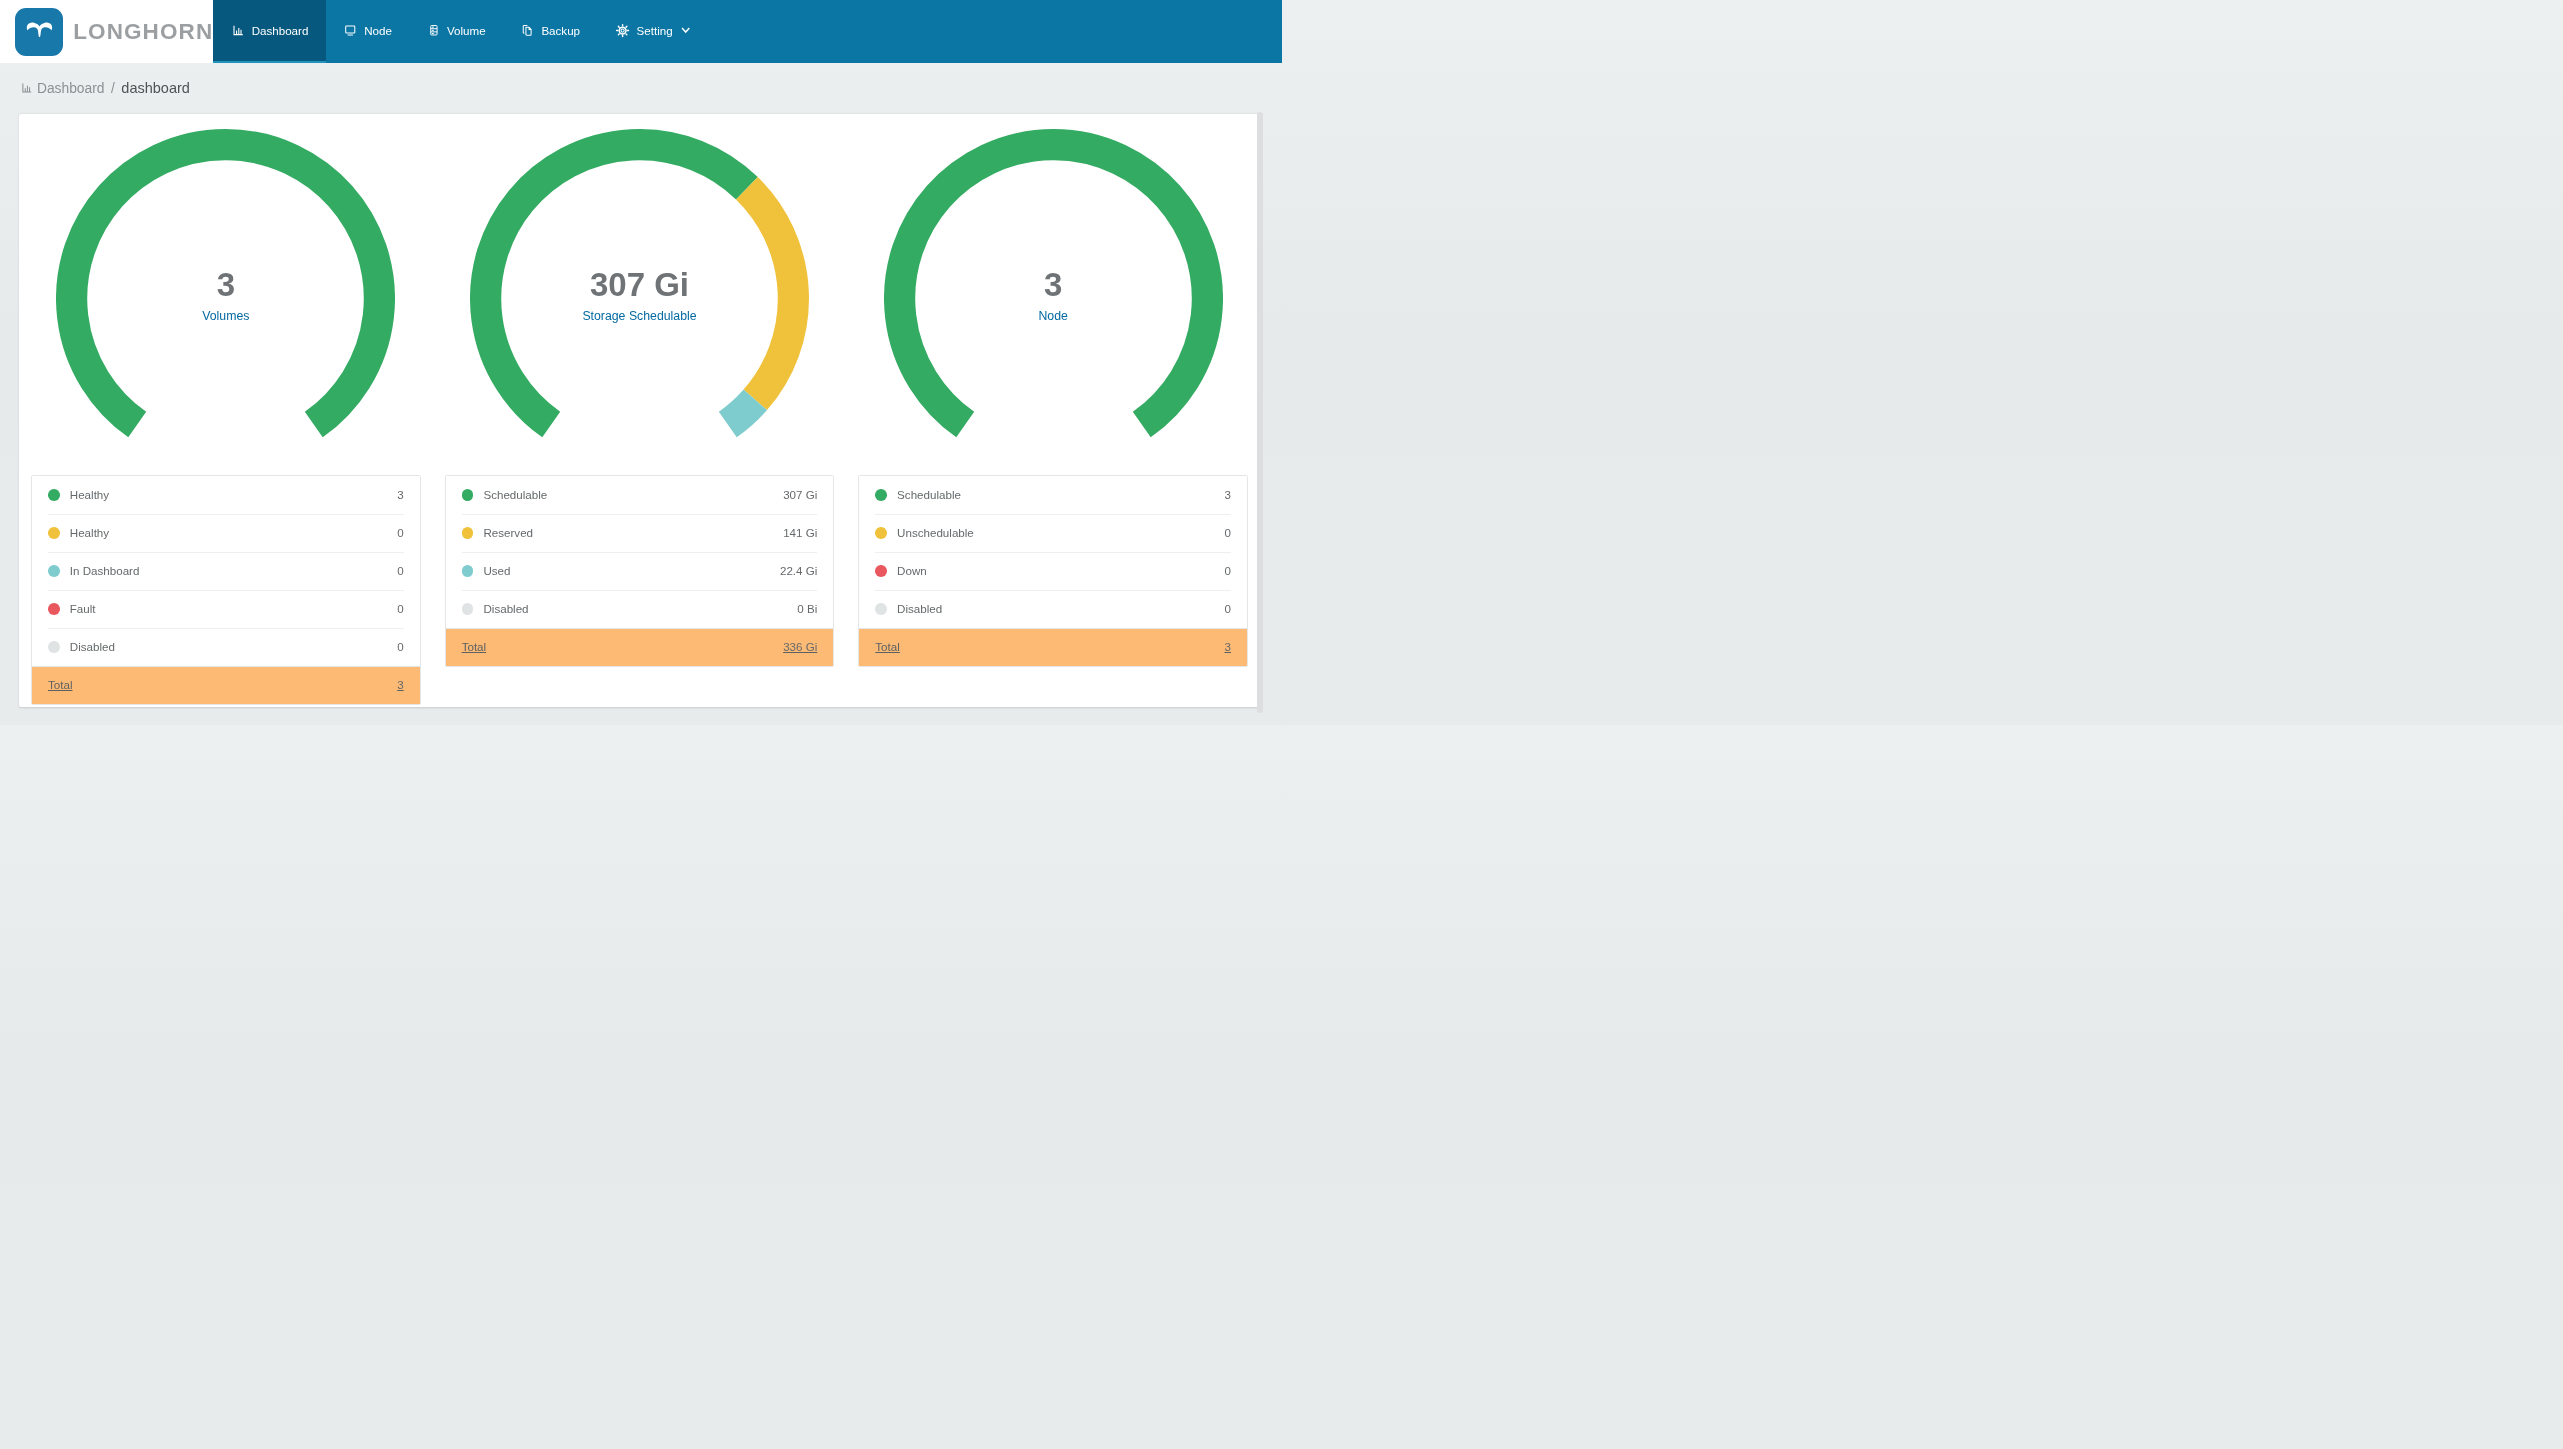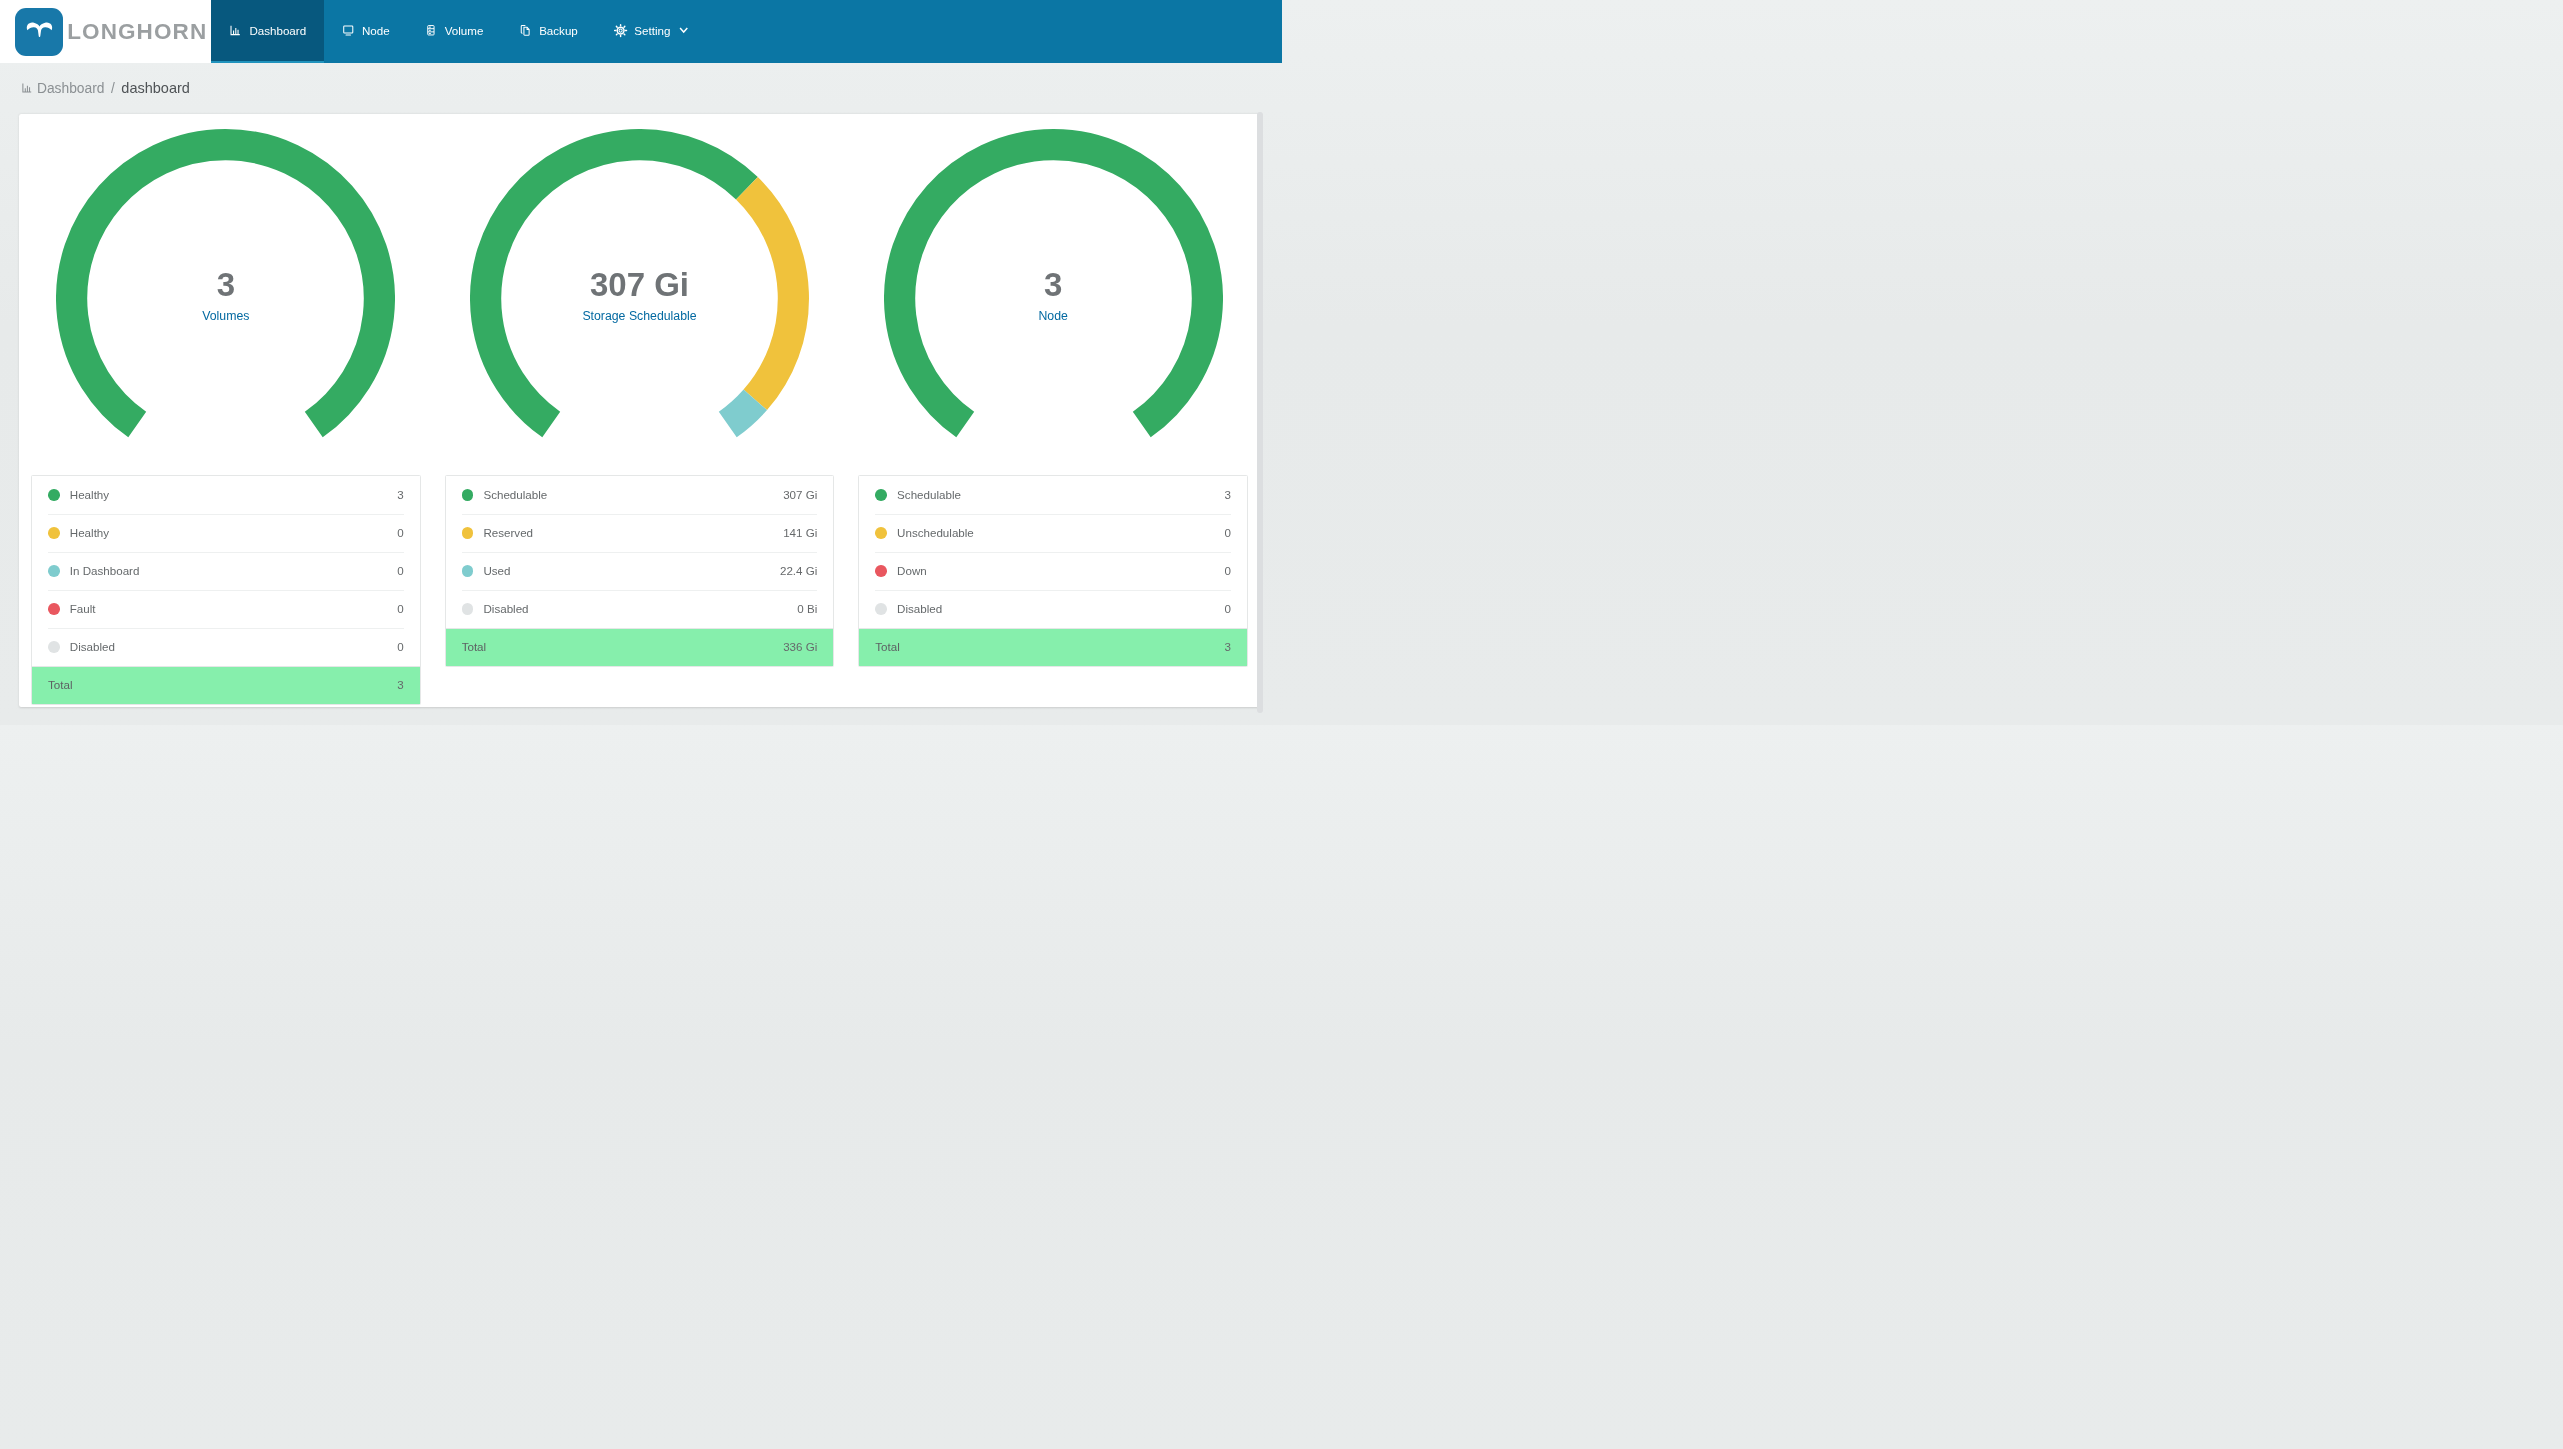--- a/index.html
+++ b/index.html
@@ -6,21 +6,21 @@
   html,body { width:1282px; height:725px; overflow:hidden; }
   body {
     font-family:"Liberation Sans","DejaVu Sans",sans-serif;
     background:linear-gradient(180deg,#edf0f0 0%,#e7eaea 45%,#e8ebeb 100%);
     position:relative;
   }
   
   .topbar { display:flex; height:63px; }
   .logo-box { flex:0 0 211px; background:#ffffff; display:flex; align-items:center; padding-left:15.2px; }
   .logo-square { width:48px; height:48px; border-radius:11px; background:#1878a9; display:flex; align-items:center; justify-content:center; }
-  .brand { margin-left:4px; font-size:22.5px; font-weight:bold; color:#9b9fa1; letter-spacing:1.1px; }
+  .brand { margin-left:10px; font-size:22.5px; font-weight:bold; color:#9b9fa1; letter-spacing:1.1px; }
   .mainnav { flex:1; background:#0b76a4; display:flex; }
   .nav-item { display:flex; align-items:center; gap:6.5px; padding:0 17.4px; color:#ffffff; font-size:11.6px; cursor:pointer; border-bottom:2.9px solid transparent; }
   .nav-item.active { background:#07587e; border-bottom-color:#2193bd; }
   .nav-item svg { display:block; }
   .chev { margin-left:2.2px; }
   
   .breadcrumb { display:flex; align-items:center; padding:16.7px 0 0 19.6px; height:34px; }
   .breadcrumb svg { margin-right:3.6px; }
   .crumb-section { font-size:13.8px; color:#8b9093; cursor:pointer; }
   .crumb-sep { margin:0 6.5px; font-size:13.8px; color:#8b9093; }
@@ -33,21 +33,21 @@
   svg.gauge { display:block; width:339px; height:323px; }
   .gauge-center { position:absolute; left:0; top:0; width:339px; text-align:center; pointer-events:none; }
   .gauge-value { margin-top:139px; font-size:33px; font-weight:600; color:#6f7376; line-height:1; }
   .gauge-label { margin-top:9.4px; font-size:12.3px; color:#0369a1; line-height:1; }
   
   .legend { margin:23px 12px 0; border:0.7px solid #e5e7e7; border-radius:1.5px; background:#fff; }
   .lrow { position:relative; display:flex; align-items:center; height:38px; padding:0 16px; font-size:11.6px; color:#65696b; }
   .lrow + .lrow::before { content:""; position:absolute; left:16px; right:16px; top:0; height:0.7px; background:#eef0f0; }
   .dot { width:11.6px; height:11.6px; border-radius:50%; margin-right:10.2px; flex:0 0 11.6px; }
   .lvalue { margin-left:auto; color:#66696b; }
-  .lrow.total { background:#86efac; color:#5d6163; }
+  .lrow.total { background:#fdba74; color:#5d6163;text-decoration:underline; }
   .lrow.total::before { left:0; right:0; background:#e5e7e7; }
   
   .scroll-thumb { position:absolute; right:19px; top:112px; width:5.8px; height:601px; border-radius:2.9px; background:#dcdee0; }
 </style>
 </head>
 <body>
 
 <header class="topbar">
   <div class="logo-box">
     <div class="logo-square">

